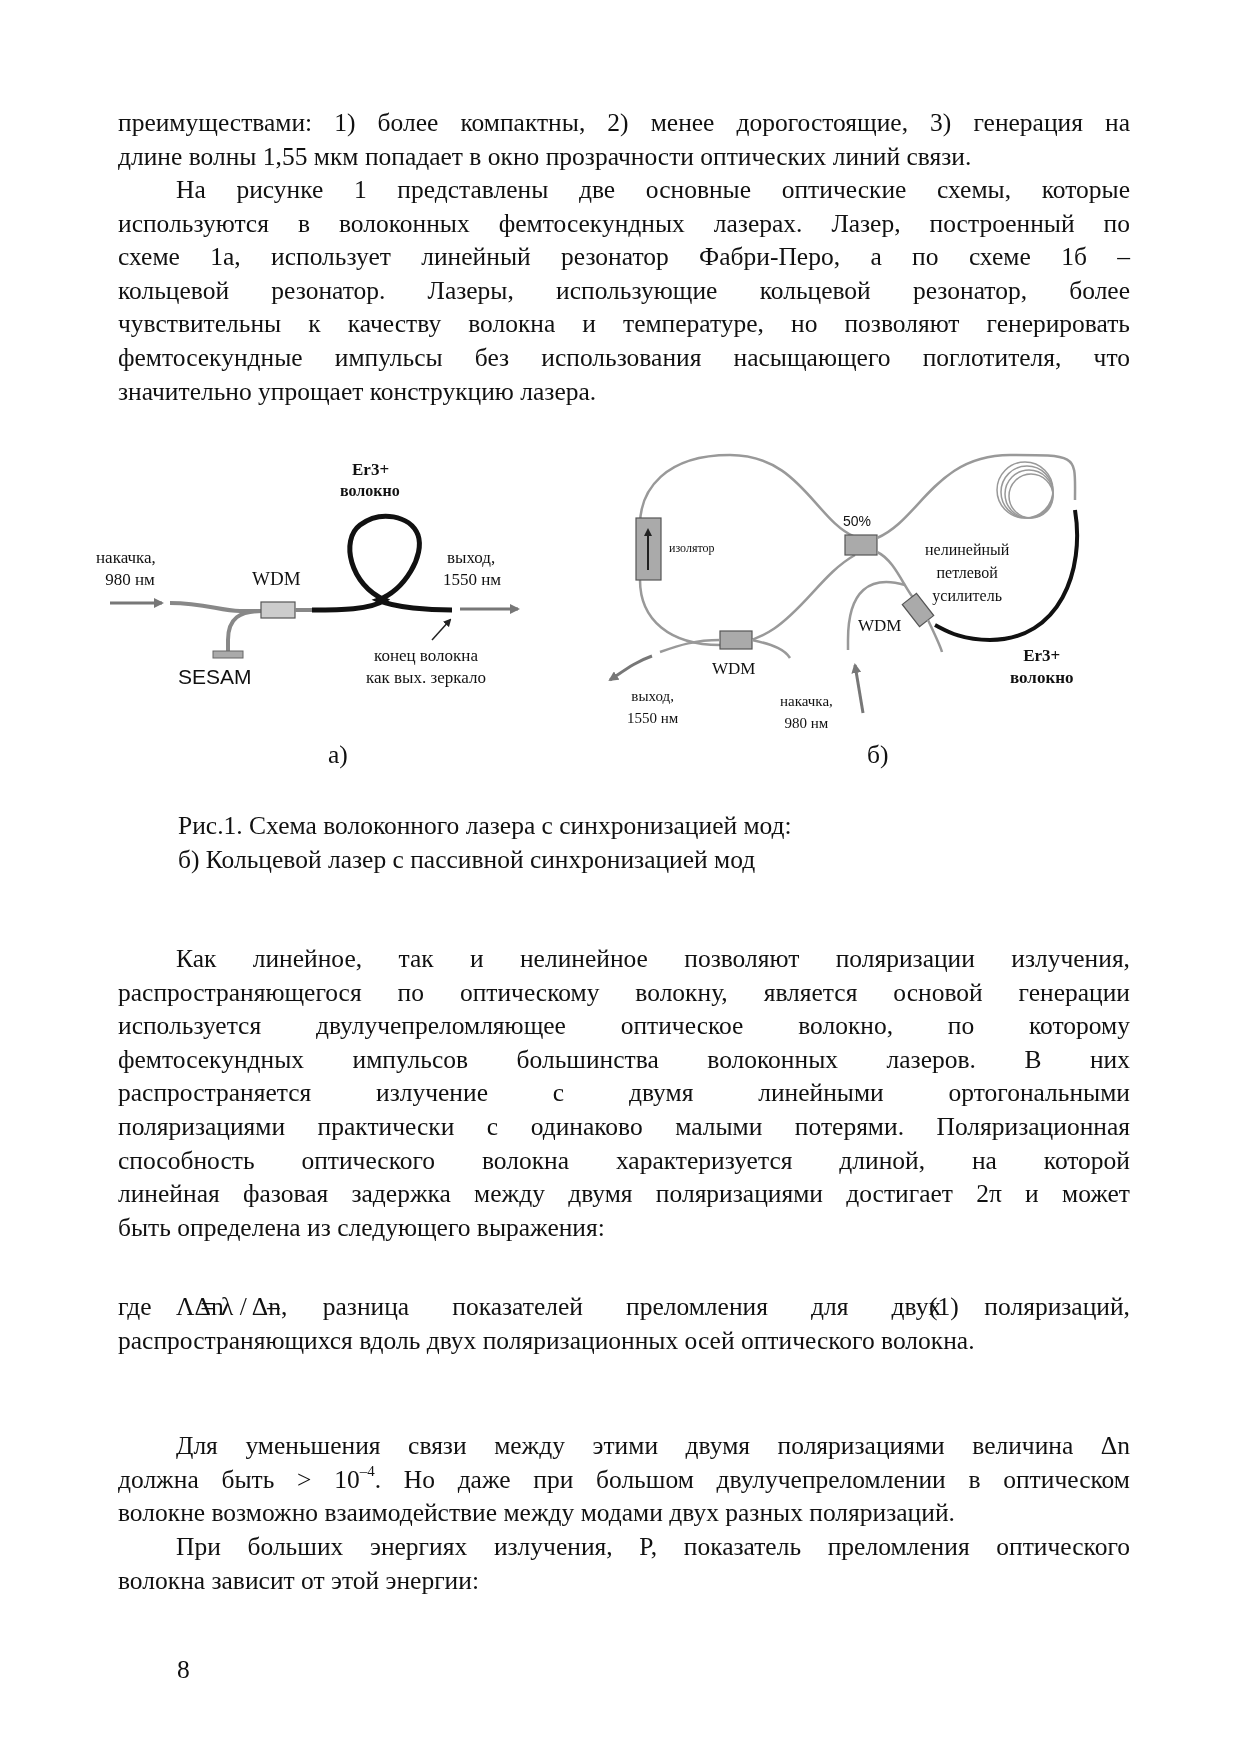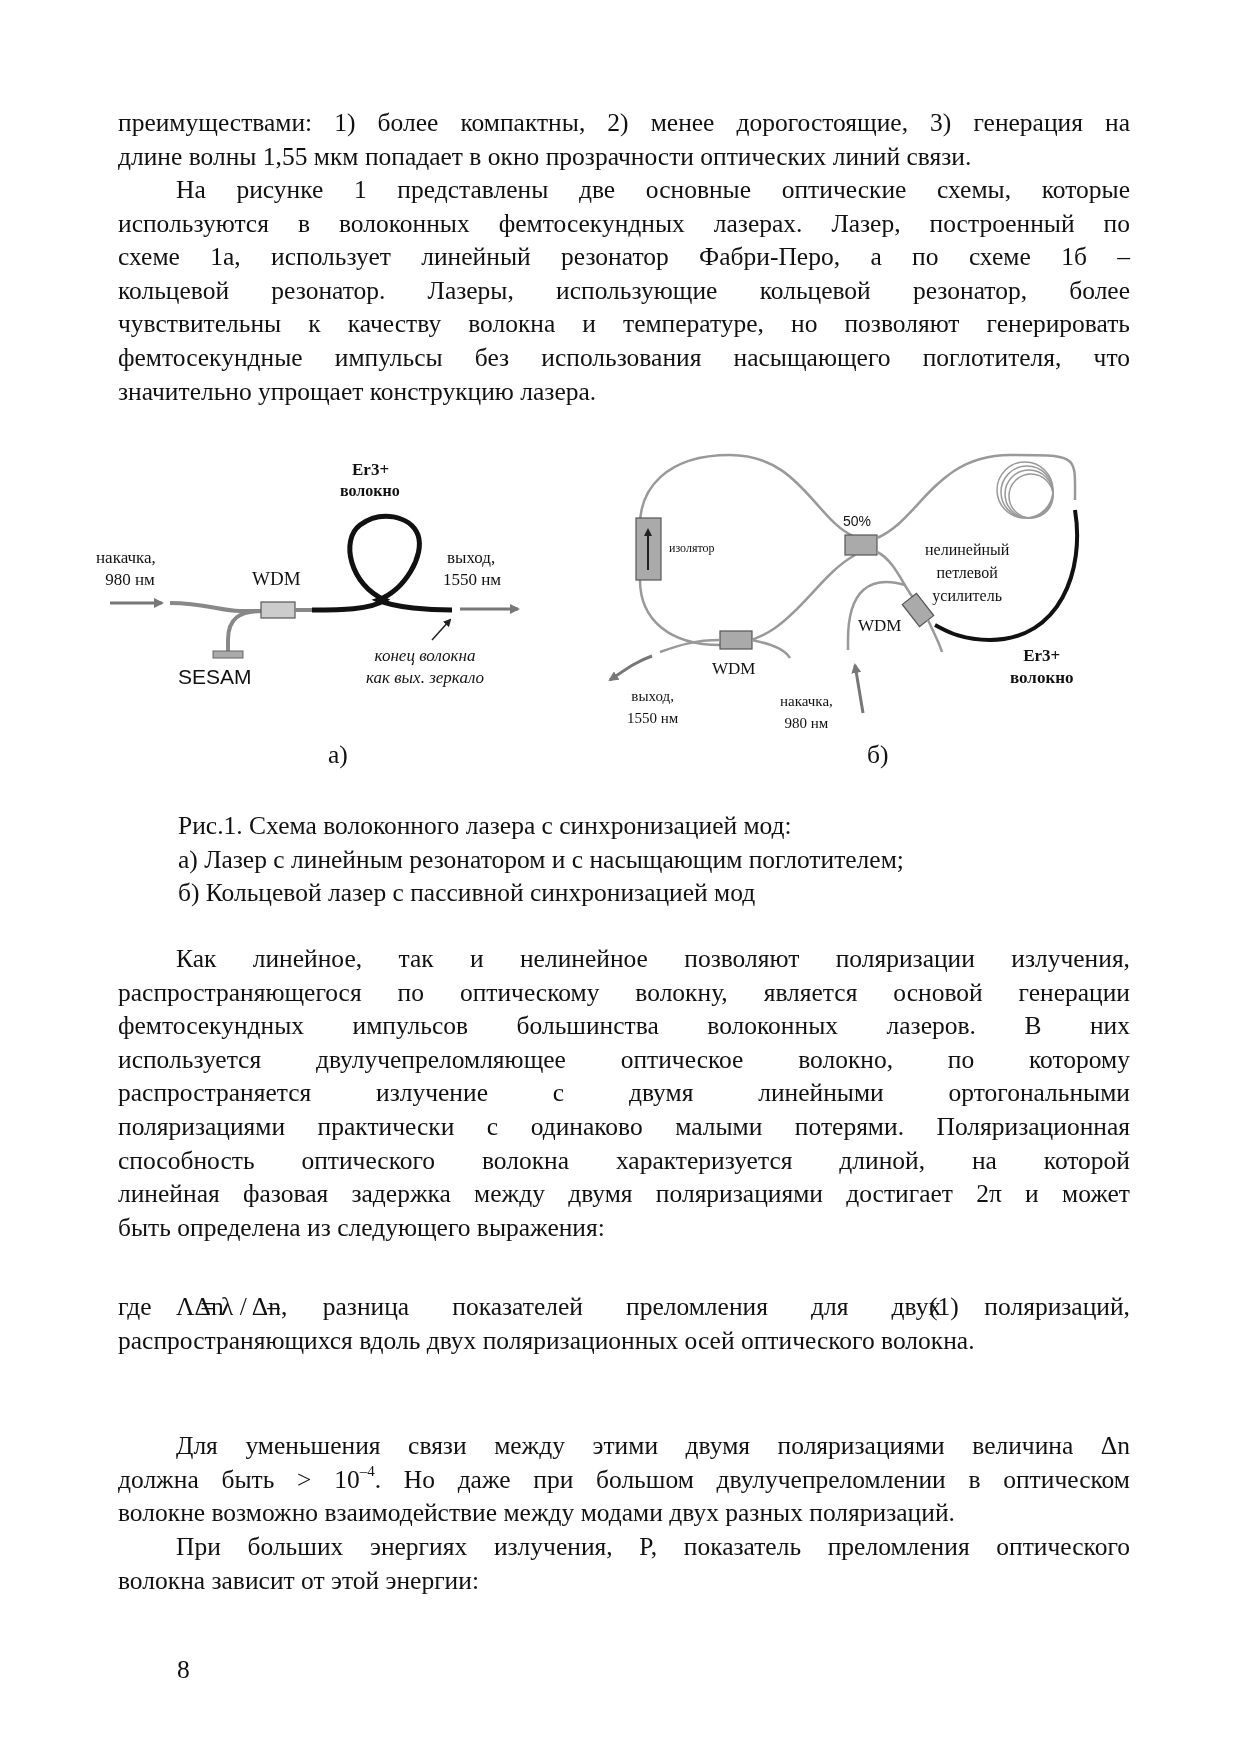--- a/index.html
+++ b/index.html
@@ -113,21 +113,21 @@
     <div class="fig-label" style="left:96px; top:107px; font-size:17px; text-align:center; line-height:22px;">
       <div>накачка,</div>
       <div style="padding-left:8px;">980 нм</div>
     </div>
     <div class="fig-label" style="left:252px; top:128px; font-size:19px;">WDM</div>
     <div class="fig-label" style="left:447px; top:107px; font-size:17px; line-height:22px;">
       <div>выход,</div>
       <div style="margin-left:-4px;">1550 нм</div>
     </div>
     <div class="fig-label sans" style="left:178px; top:225px; font-size:21px;">SESAM</div>
-    <div class="fig-label" style="left:366px; top:205px; font-size:17px; line-height:22px; text-align:center;font-style:italic;">
+    <div class="fig-label" style="left:366px; top:205px; font-size:17px; line-height:22px; text-align:center;">
       <div>конец волокна</div>
       <div>как вых. зеркало</div>
     </div>
 
     
     <div class="fig-label" style="left:669px; top:101px; font-size:12px;">изолятор</div>
     <div class="fig-label sans" style="left:843px; top:73px; font-size:14px;">50%</div>
     <div class="fig-label" style="left:925px; top:98px; font-size:16px; line-height:23px; text-align:center;">
       <div>нелинейный</div>
       <div>петлевой</div>
@@ -148,29 +148,28 @@
       <div>980 нм</div>
     </div>
 
     
     <div class="fig-label" style="left:328px; top:300px;">а)</div>
     <div class="fig-label" style="left:867px; top:300px;">б)</div>
   </div>
 
   <div class="caption">
     <div><b>Рис.1.</b><span> Схема волоконного лазера с синхронизацией мод:</span></div>
-    <div>а) Лазер с линейным резонатором и с насыщающим поглотителем;</div>
     <div>б) Кольцевой лазер с пассивной синхронизацией мод</div>
   </div>
 
   <div class="text" style="top:942px;">
     <span class="line" style="padding-left:58px;">Как линейное, так и нелинейное позволяют поляризации излучения,</span>
     <span class="line">распространяющегося по оптическому волокну, является основой генерации</span>
+    <span class="line">используется двулучепреломляющее оптическое волокно, по которому</span>
     <span class="line">фемтосекундных импульсов большинства волоконных лазеров. В них</span>
-    <span class="line">используется двулучепреломляющее оптическое волокно, по которому</span>
     <span class="line">распространяется излучение с двумя линейными ортогональными</span>
     <span class="line">поляризациями практически с одинаково малыми потерями. Поляризационная</span>
     <span class="line">способность оптического волокна характеризуется длиной, на которой</span>
     <span class="line">линейная фазовая задержка между двумя поляризациями достигает 2π и может</span>
     <span class="line last">быть определена из следующего выражения:</span>
   </div>
 
   <div class="formula">Λ = λ / Δn,</div>
   <div class="formula-num">(1)</div>
 

